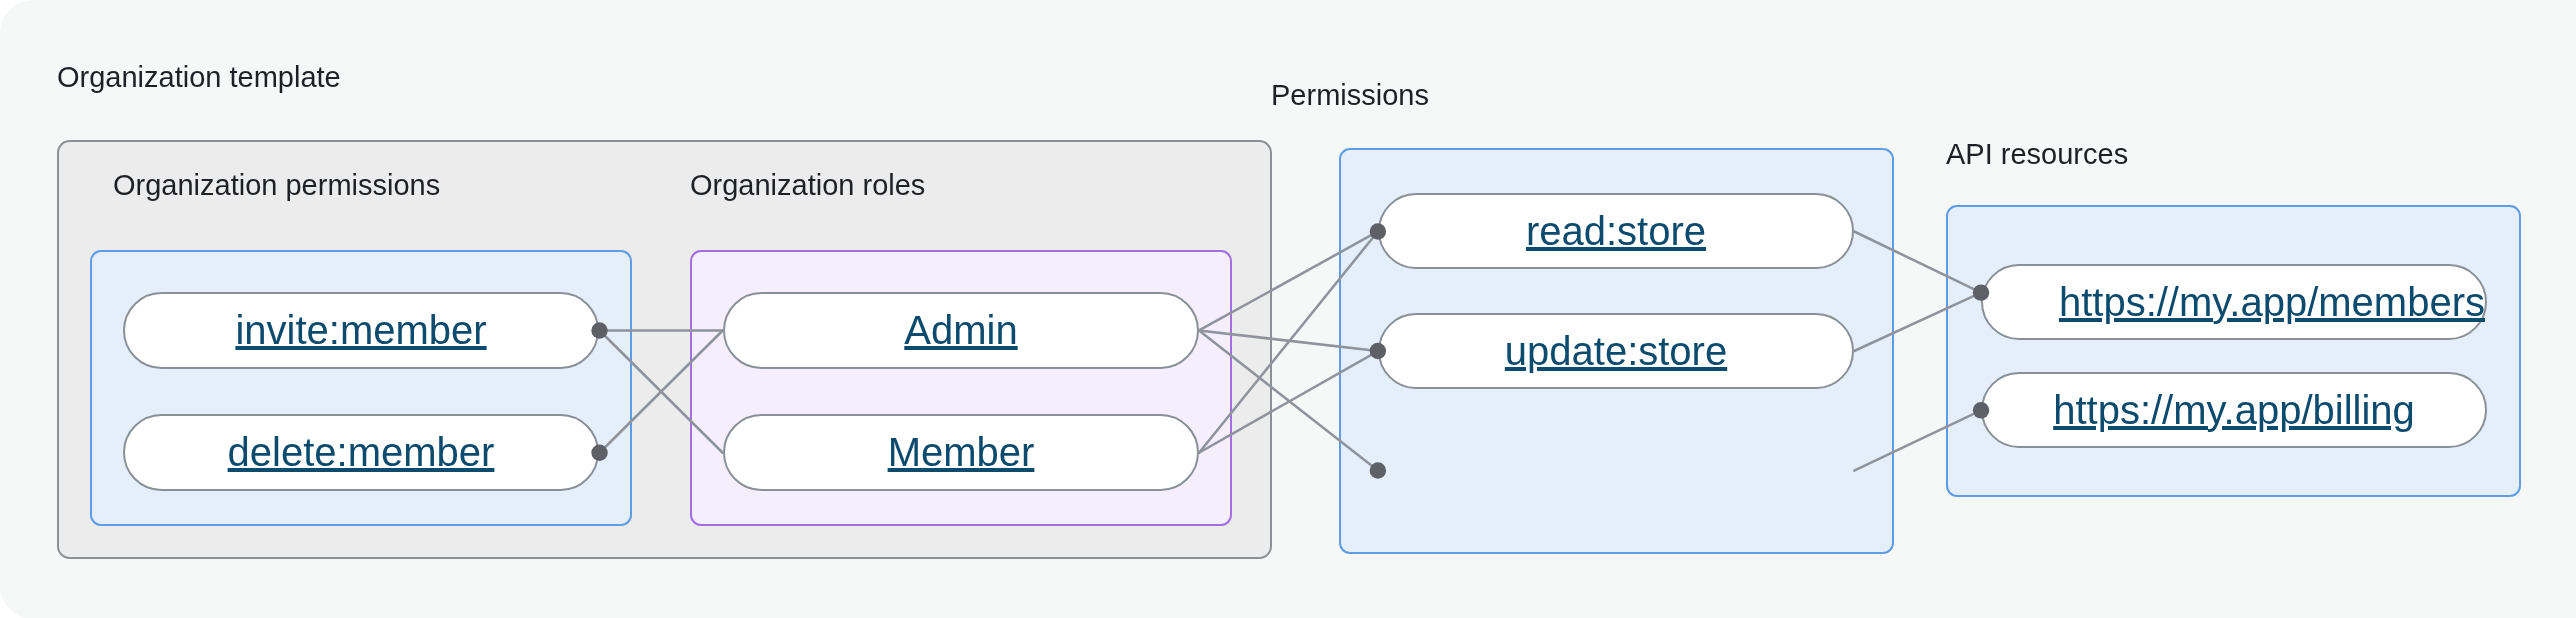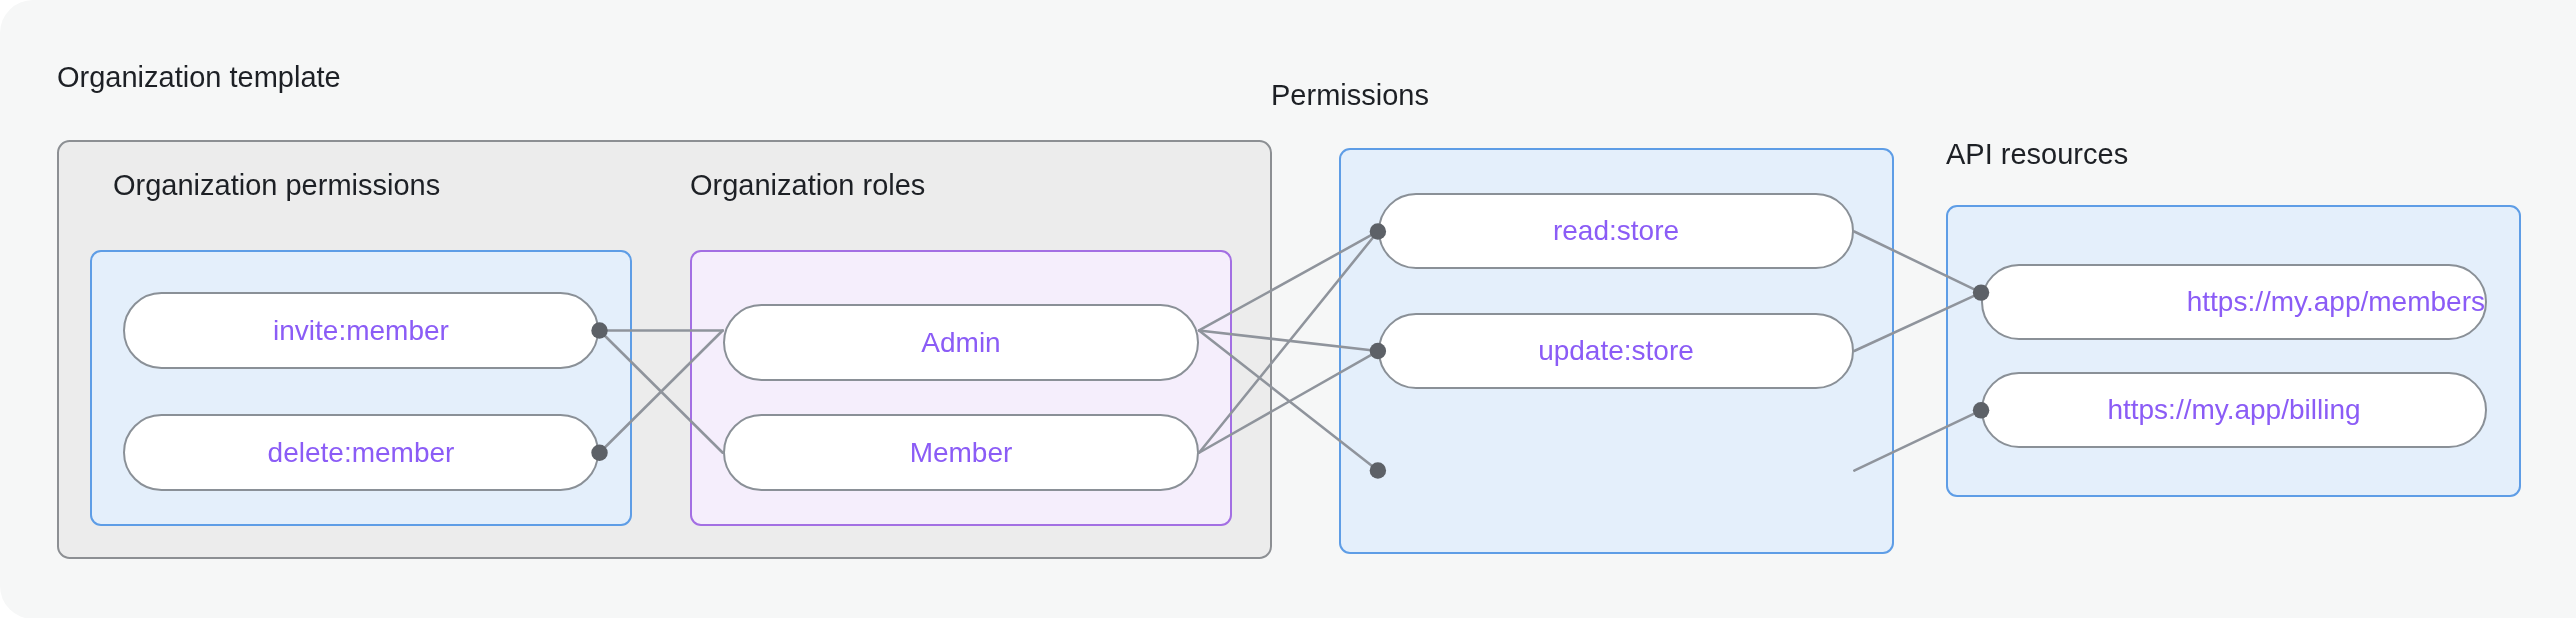--- a/index.html
+++ b/index.html
@@ -46,23 +46,24 @@
   }
   .pill {
     position: absolute;
     box-sizing: border-box;
     background: #ffffff;
     border: 2.7px solid #8a9097;
     border-radius: 912px;
     display: flex;
     align-items: center;
     justify-content: center;
-    font-size: 28px;
-    color: #8b5cf6;
+    font-size: 40px;
+    color: #0c4a6e;
     white-space: nowrap;
+    text-decoration: underline;
   }
   svg.edges {
     position: absolute;
     left: 0;
     top: 0;
     pointer-events: none;
   }
   svg.edges line {
     stroke: #8f949c;
     stroke-width: 2.8;
@@ -87,21 +88,21 @@
   <div class="pill" style="left:123px; top:292px; width:476px; height:77px;">
     <span>invite:member</span>
   </div>
   <div class="pill" style="left:123px; top:414px; width:476px; height:77px;">
     <span>delete:member</span>
   </div>
 
   <div class="section-label" style="left:690px; top:168px;">Organization roles</div>
   <div class="box purple" style="left:690px; top:250px; width:542px; height:276px;"></div>
 
-  <div class="pill" style="left:723px; top:292px; width:476px; height:77px;margin-top:12px;">
+  <div class="pill" style="left:723px; top:292px; width:476px; height:77px;">
     <span>Admin</span>
   </div>
   <div class="pill" style="left:723px; top:414px; width:476px; height:77px;">
     <span>Member</span>
   </div>
 
   <div class="section-label" style="left:1271px; top:78px;">Permissions</div>
   <div class="box blue" style="left:1339px; top:148px; width:555px; height:406px;"></div>
 
   <div class="pill" style="left:1378px; top:193px; width:476px; height:76px;">

